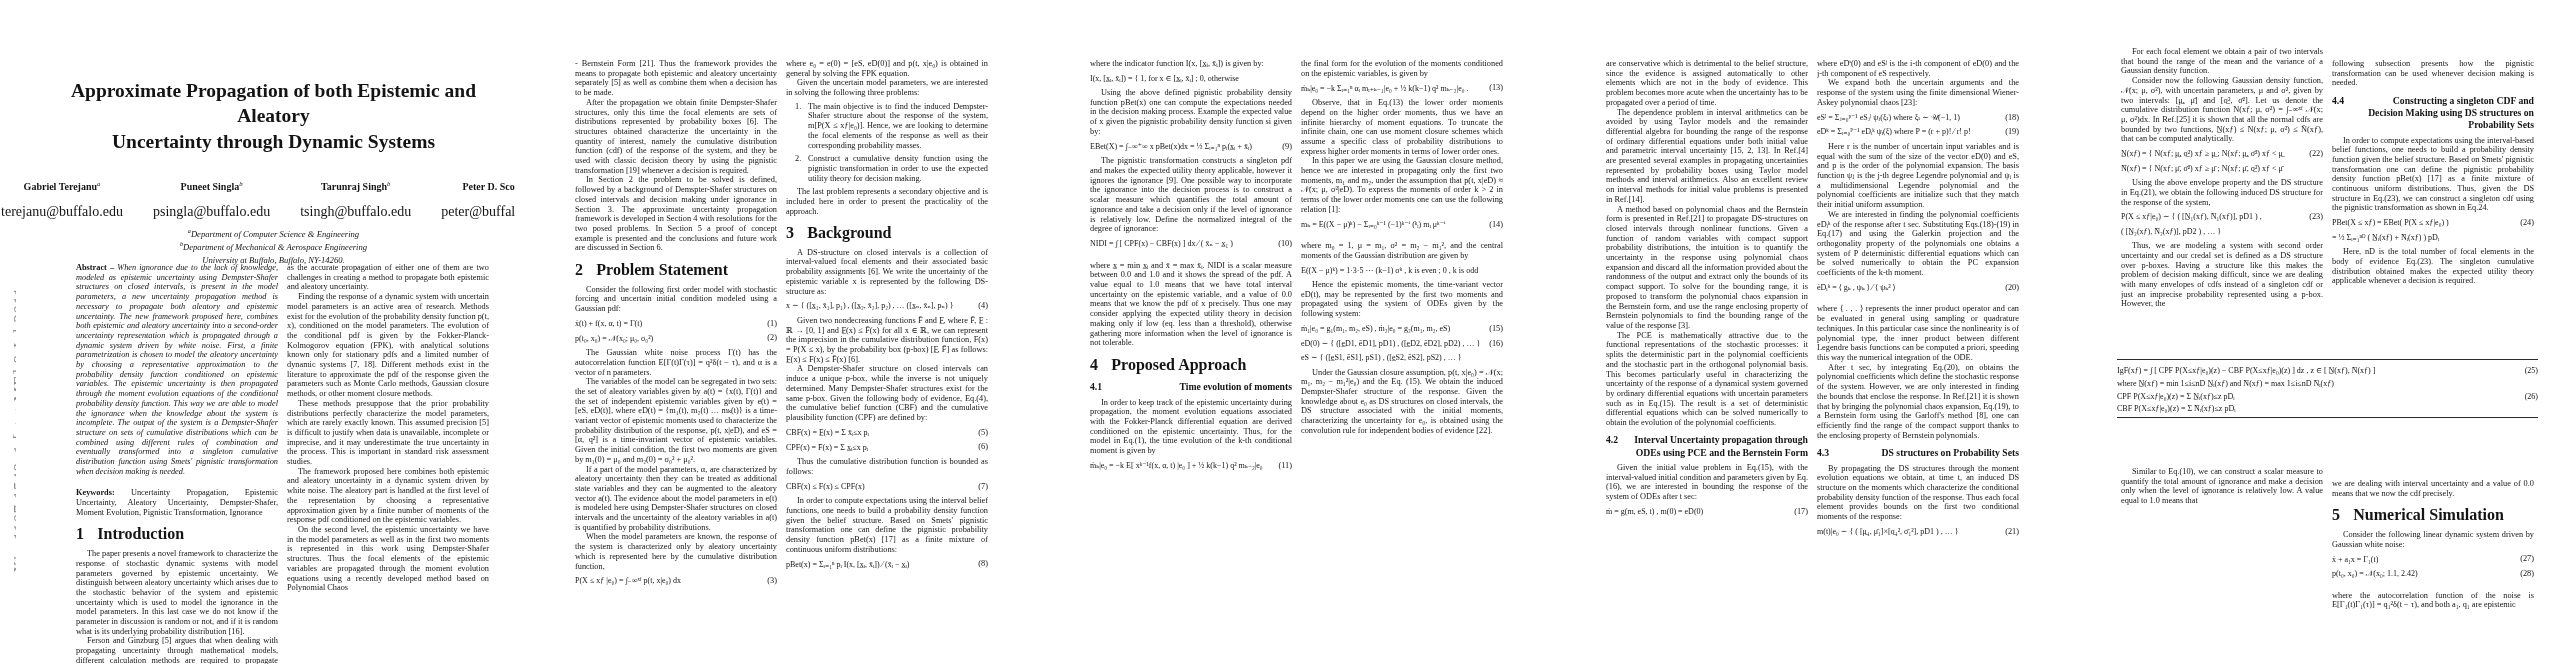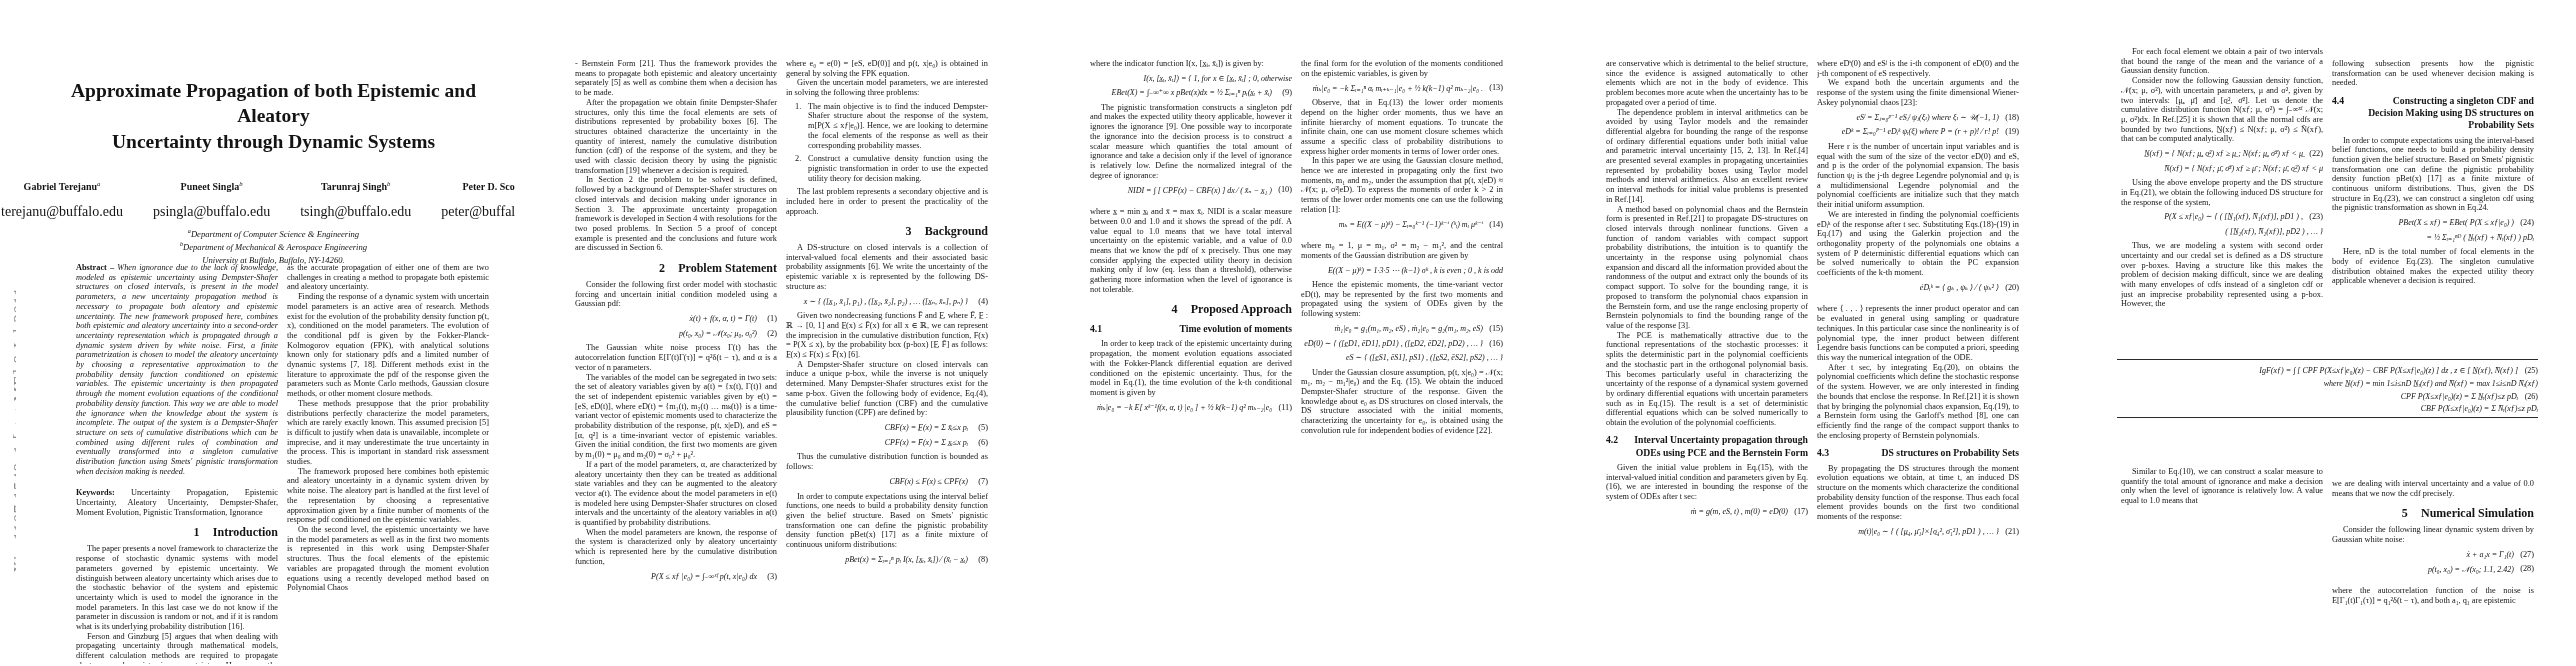--- a/index.html
+++ b/index.html
@@ -21,27 +21,27 @@
   
   .col{position:absolute;width:202px;top:47px;height:617px;overflow:hidden;
        text-align:justify;font-size:8.3px;line-height:1.17;}
   .col-left{left:60px;} .col-right{left:271px;}
   .page1 .col{top:251px;height:413px;}
   .p5top{height:309px;} .p5bot{top:467px;height:175px;}
   .para{margin:0;text-indent:11px;}
   .para.noind{text-indent:0;margin-top:12px;}
   .para.it > span:last-child{font-style:italic;}
   .lead{font-weight:bold;font-style:normal;}
-  .h1{font-size:12px;font-weight:bold;margin:7.8px 0 5px;text-align:right;}
+  .h1{font-size:16px;font-weight:bold;margin:7.8px 0 5px;text-align:left;}
   .h1 .hnum{margin-right:13.3px;}
   .h2{font-size:9.7px;font-weight:bold;margin:6.7px 0 4.4px;position:relative;
       padding-left:25.6px;text-align:right;line-height:1.25;}
   .hnum2{position:absolute;left:0;}
   .eq{display:flex;align-items:center;margin:5px 0;}
-  .formula{flex:1;text-align:right;font-style:italic;font-size:8px;}
+  .formula{flex:1;text-align:left;font-size:8px;}
   .eqnum{font-style:normal;width:20px;text-align:right;}
   .li{position:relative;padding-left:22px;margin:3.9px 0;}
   .linum{position:absolute;left:9px;}
   .rule{border-top:0.9px solid #2a2a2a;margin:2.2px 0 5.6px;}
   
   .wideblock{position:absolute;left:56px;width:421px;top:357px;font-size:8px;}
   .wideblock .eq{margin:3.9px 0;}
 </style>
 </head>
 <body>
@@ -152,20 +152,21 @@
         </div>
       </div>
   </div>
 
   <div class="page" style="left:1030px">
     <div class="col col-left">
         <p class="para noind"><span>where the indicator function I(x, [x̲ᵢ, x̄ᵢ]) is given by:</span></p>
         <div class="eq">
           <span class="formula">I(x, [x̲ᵢ, x̄ᵢ]) = { 1,  for x ∈ [x̲ᵢ, x̄ᵢ]  ;  0,  otherwise</span>
         </div>
+        <p class="para"><span>Using the above defined pignistic probability density function pBet(x) one can compute the expectations needed in the decision making process. Example the expected value of x given the pignistic probability density function si given by:</span></p>
         <div class="eq">
           <span class="formula">EBet(X) = ∫₋∞⁺∞ x pBet(x)dx = ½ Σᵢ₌₁ⁿ pᵢ(x̲ᵢ + x̄ᵢ)</span>
           <span class="eqnum">(9)</span>
         </div>
         <p class="para"><span>The pignistic transformation constructs a singleton pdf and makes the expected utility theory applicable, however it ignores the ignorance [9]. One possible way to incorporate the ignorance into the decision process is to construct a scalar measure which quantifies the total amount of ignorance and take a decision only if the level of ignorance is relatively low. Define the normalized integral of the degree of ignorance:</span></p>
         <div class="eq">
           <span class="formula">NIDI  =  ∫ [ CPF(x) − CBF(x) ] dx ⁄ ( x̄ₙ − x̲₁ )</span>
           <span class="eqnum">(10)</span>
         </div>
         <p class="para noind"><span>where x̲ = min x̲ᵢ and x̄ = max x̄ᵢ. NIDI is a scalar measure between 0.0 and 1.0 and it shows the spread of the pdf. A value equal to 1.0 means that we have total interval uncertainty on the epistemic variable, and a value of 0.0 means that we know the pdf of x precisely. Thus one may consider applying the expected utility theory in decision making only if low (eq. less than a threshold), otherwise gathering more information when the level of ignorance is not tolerable.</span></p>

